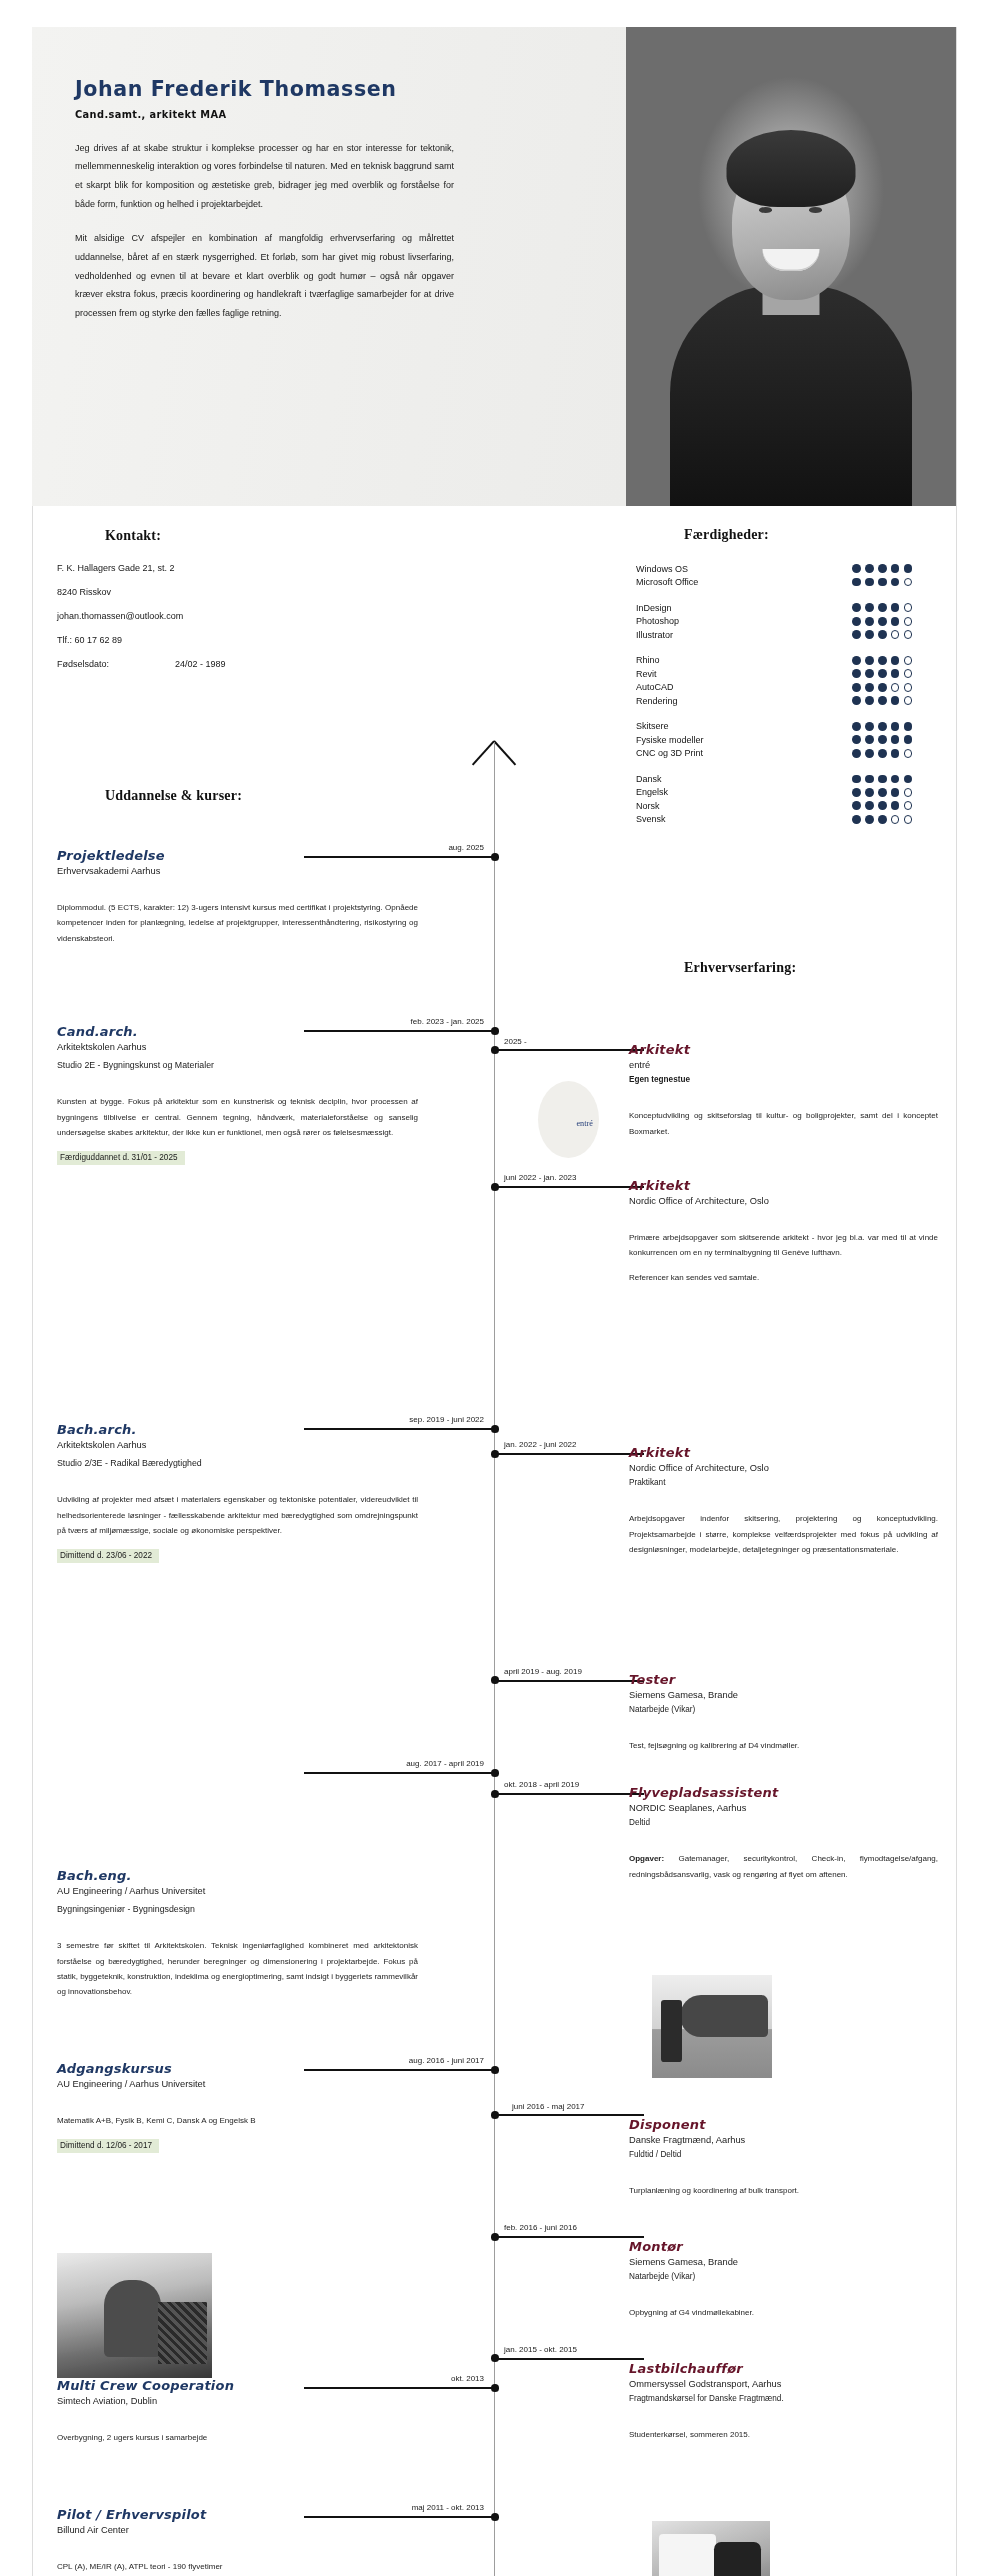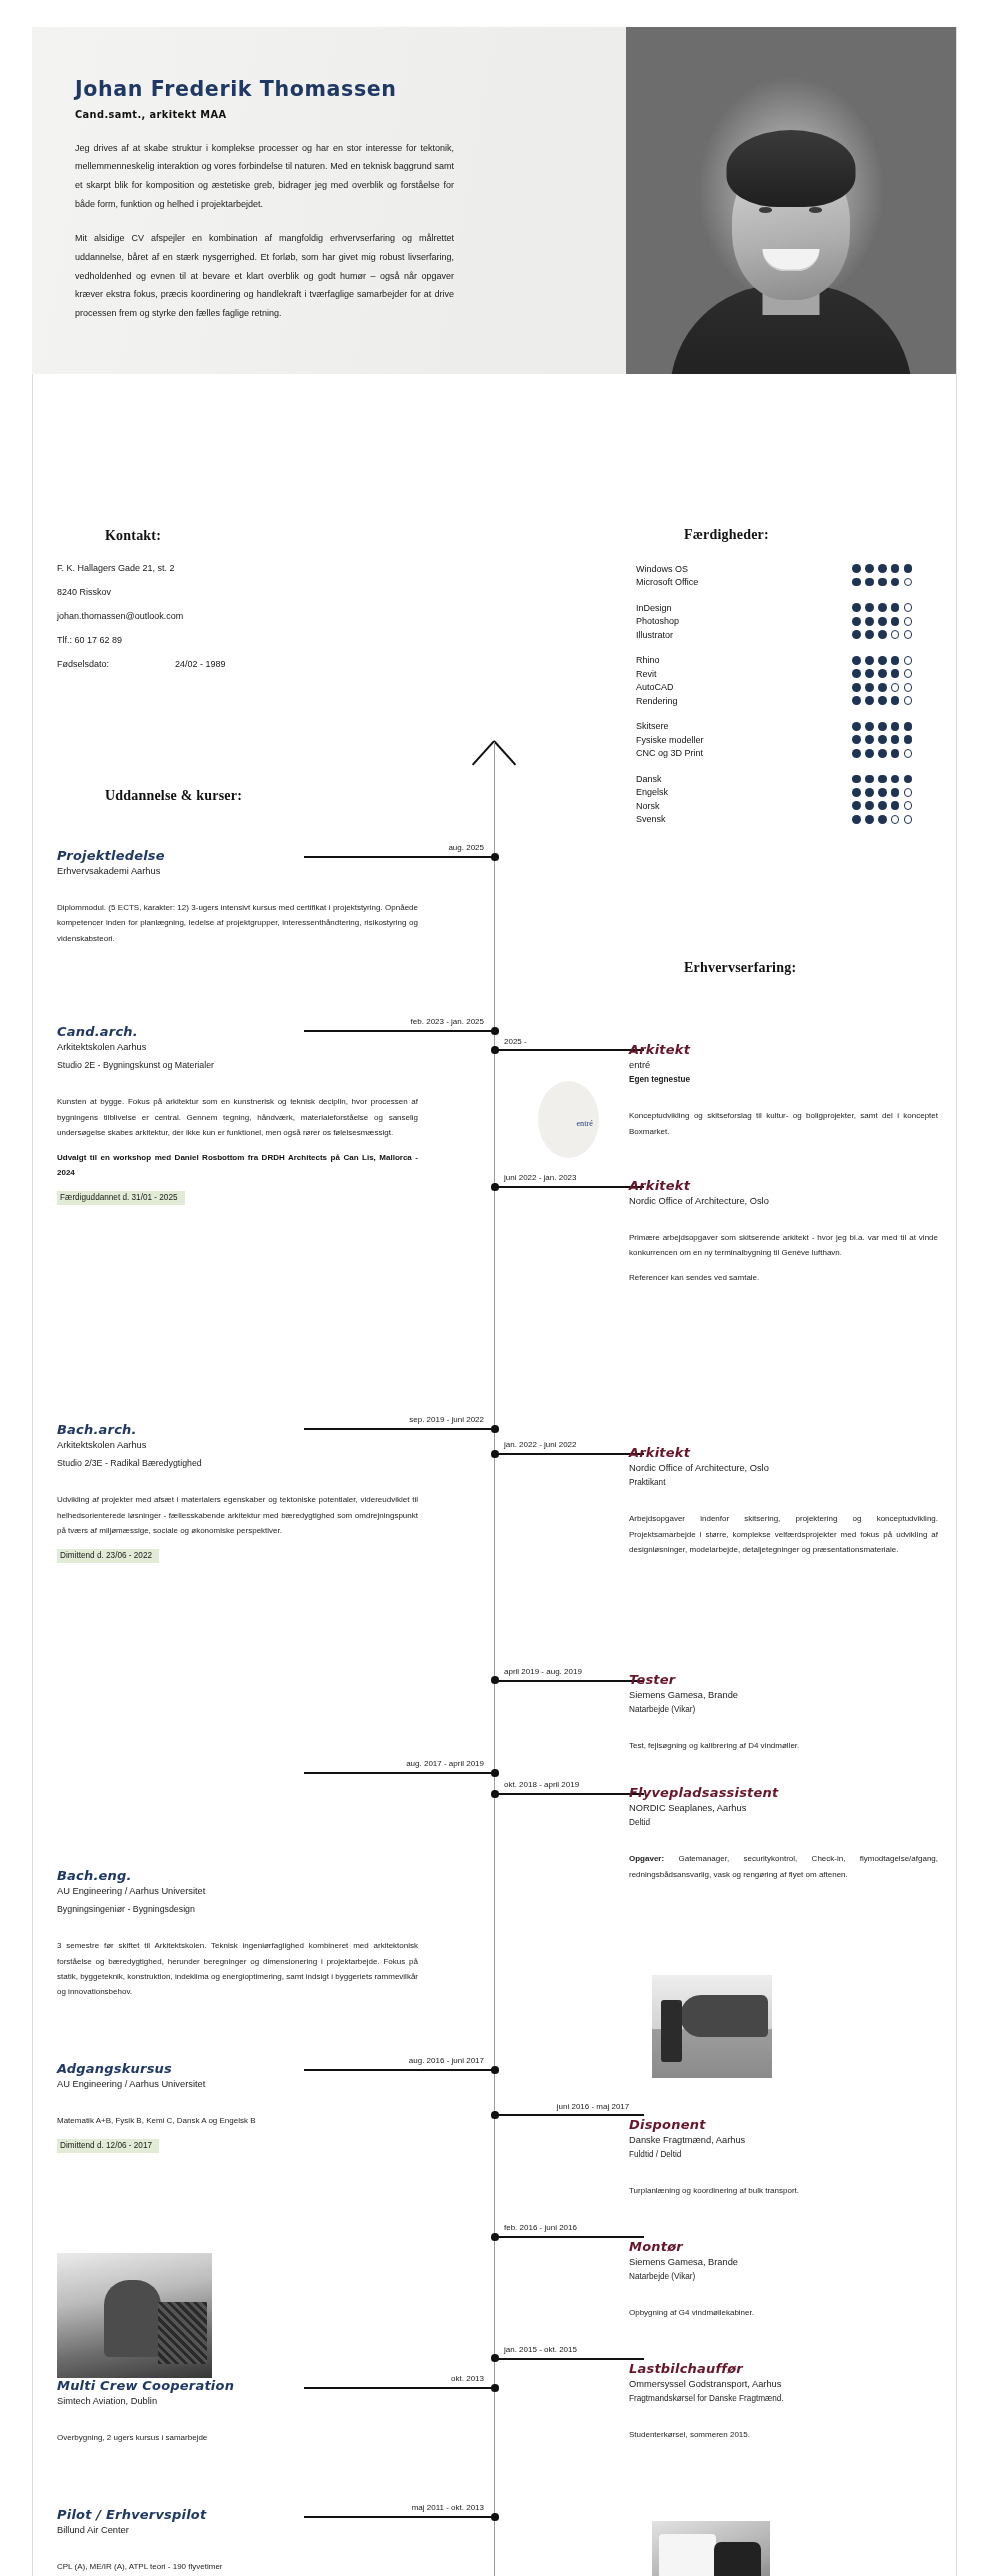--- a/index.html
+++ b/index.html
@@ -23,21 +23,21 @@
     left: 32px; top: 27px;
     width: 925px; height: 2746px;
     border: 0.5px solid #dcdcdc;
     background: #fff;
   }
 
   
   .header {
     position: absolute;
     left: 32px; top: 27px;
-    width: 924px; height: 347px;
+    width: 924px; height: 479px;
     background: linear-gradient(100deg,#f3f3f1 0%, #eeeeec 45%, #e9e9e7 100%);
     overflow: hidden;
   }
   .header-photo {
     position: absolute;
     right: 0; top: 0;
     width: 330px; height: 479px;
     background:
       radial-gradient(ellipse 93px 113px at 50% 34%, #c9c9c9 0%, #9a9a9a 55%, #6d6d6d 100%),
       linear-gradient(180deg, #202020 0%, #2b2b2b 30%, #161616 100%);
@@ -466,21 +466,21 @@
       <div class="conn" style="top: 1772px; left: 304px; width: 191px;"></div>
       <div class="date-lbl" style="top: 1759px; left: 314px; width: 170px; text-align: right;">aug. 2017  -  april 2019</div>
       <div class="tl-node" style="top: 1790px;"></div>
       <div class="conn" style="top: 1793px; left: 495px; width: 149px;"></div>
       <div class="date-lbl" style="top: 1780px; left: 504px; width: 170px; text-align: left;">okt. 2018  -  april 2019</div>
       <div class="tl-node" style="top: 2066px;"></div>
       <div class="conn" style="top: 2069px; left: 304px; width: 191px;"></div>
       <div class="date-lbl" style="top: 2056px; left: 314px; width: 170px; text-align: right;">aug. 2016  -  juni 2017</div>
       <div class="tl-node" style="top: 2111px;"></div>
       <div class="conn" style="top: 2114px; left: 495px; width: 149px;"></div>
-      <div class="date-lbl" style="top: 2102px; left: 504px; width: 170px; text-align: center; padding-left: 8px;">juni 2016  -  maj 2017</div>
+      <div class="date-lbl" style="top: 2102px; left: 504px; width: 170px; text-align: left; padding-left: 8px;">juni 2016  -  maj 2017</div>
       <div class="tl-node" style="top: 2233px;"></div>
       <div class="conn" style="top: 2236px; left: 495px; width: 149px;"></div>
       <div class="date-lbl" style="top: 2223px; left: 504px; width: 170px; text-align: left;">feb. 2016  -  juni 2016</div>
       <div class="tl-node" style="top: 2354px;"></div>
       <div class="conn" style="top: 2358px; left: 495px; width: 149px;"></div>
       <div class="date-lbl" style="top: 2345px; left: 504px; width: 170px; text-align: left;">jan. 2015  -  okt. 2015</div>
       <div class="tl-node" style="top: 2384px;"></div>
       <div class="conn" style="top: 2387px; left: 304px; width: 191px;"></div>
       <div class="date-lbl" style="top: 2374px; left: 314px; width: 170px; text-align: right;">okt. 2013</div>
       <div class="tl-node" style="top: 2513px;"></div>
@@ -492,21 +492,20 @@
       <div class="entry left" style="top: 848px;">
         <div class="e-title blue">Projektledelse</div>
         <div class="e-org">Erhvervsakademi Aarhus</div>
         <div class="e-desc">Diplommodul. (5 ECTS,  karakter: 12)  3-ugers intensivt kursus med certifikat i projektstyring. Opnåede kompetencer inden for planlægning, ledelse af projektgrupper, interessenthåndtering, risikostyring og videnskabsteori.</div>
       </div>
       <div class="entry left" style="top: 1024px;">
         <div class="e-title blue">Cand.arch.</div>
         <div class="e-org">Arkitektskolen Aarhus</div>
         <div class="e-sub">Studio 2E  -  Bygningskunst og Materialer</div>
         <div class="e-desc">Kunsten at bygge. Fokus på arkitektur som en kunstnerisk og teknisk deciplin, hvor processen af bygningens tilblivelse er central. Gennem tegning, håndværk, materialeforståelse og sanselig undersøgelse skabes arkitektur, der ikke kun er funktionel, men også rører os følelsesmæssigt.</div>
-        <div class="e-bold">Udvalgt til en workshop med Daniel Rosbottom fra DRDH Architects på Can Lis, Mallorca  -  2024</div>
         <div><span class="badge">Færdiguddannet d. 31/01 - 2025</span></div>
       </div>
       <div class="entry left" style="top: 1422px;">
         <div class="e-title blue">Bach.arch.</div>
         <div class="e-org">Arkitektskolen Aarhus</div>
         <div class="e-sub">Studio 2/3E  -  Radikal Bæredygtighed</div>
         <div class="e-desc">Udvikling af projekter med afsæt i materialers egenskaber og tektoniske potentialer, videreudviklet til helhedsorienterede løsninger - fællesskabende arkitektur med bæredygtighed som omdrejningspunkt på tværs af miljømæssige, sociale og økonomiske perspektiver.</div>
         <div><span class="badge">Dimittend d. 23/06 - 2022</span></div>
       </div>
       <div class="entry left" style="top: 1868px;">

